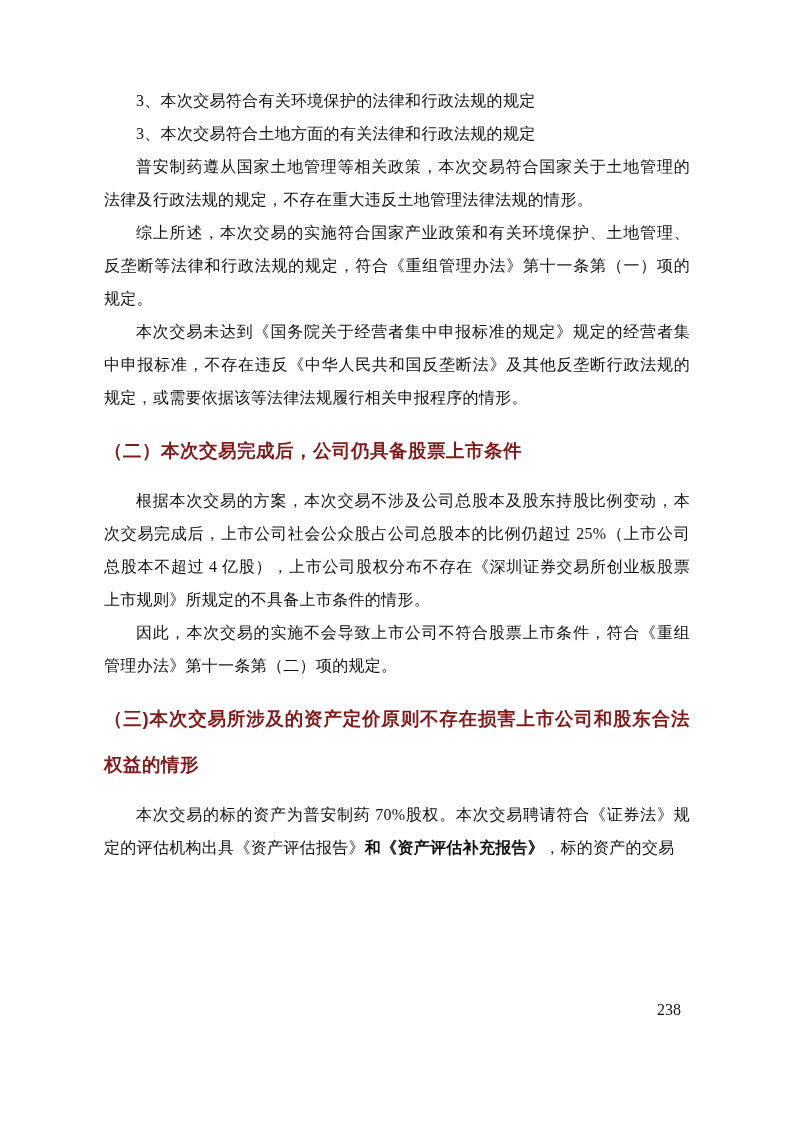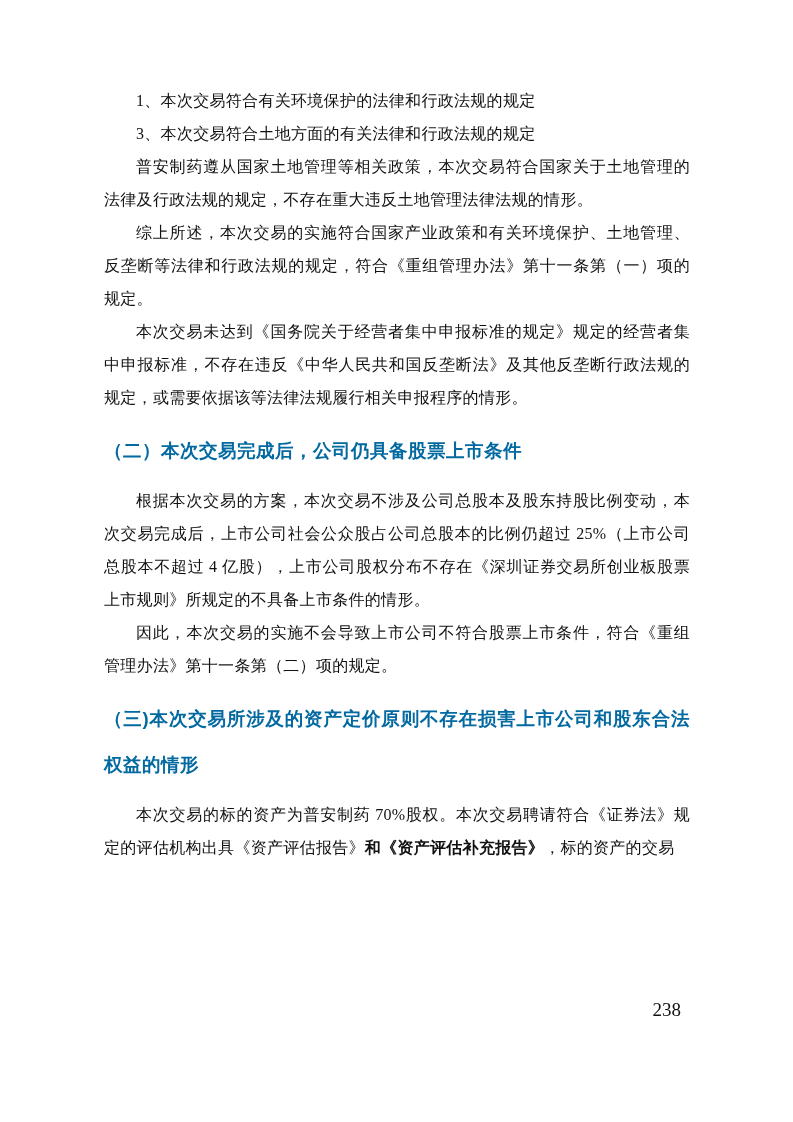--- a/index.html
+++ b/index.html
@@ -40,42 +40,42 @@
   .numbered-heading {
     text-align: left;
   }
   .big-heading {
     font-family: "Liberation Sans", "DejaVu Sans", sans-serif;
     font-weight: bold;
     font-size: 18.5px;
     line-height: 46px;
     text-align: justify;
     margin: 14px 0 10px 0;
-    color: #0369a1;
+    color: #7f1d1d;
     letter-spacing: 0.5px;
   }
   .bold-italic {
     font-weight: bold;
   }
   .page-number {
     position: absolute;
     right: 112px;
     top: 1000px;
-    font-size: 19px;
+    font-size: 16px;
     line-height: 20px;
     color: #111111;
   }
 </style>
 </head>
 <body>
 
 <div class="page">
   <div class="content">
 
-    <p class="numbered-heading">1、本次交易符合有关环境保护的法律和行政法规的规定</p>
+    <p class="numbered-heading">3、本次交易符合有关环境保护的法律和行政法规的规定</p>
 
 
     <p class="numbered-heading">3、本次交易符合土地方面的有关法律和行政法规的规定</p>
 
     <p class="para">普安制药遵从国家土地管理等相关政策，本次交易符合国家关于土地管理的法律及行政法规的规定，不存在重大违反土地管理法律法规的情形。</p>
 
 
     <p class="para">综上所述，本次交易的实施符合国家产业政策和有关环境保护、土地管理、反垄断等法律和行政法规的规定，符合《重组管理办法》第十一条第（一）项的规定。</p>
 
     <p class="para">本次交易未达到《国务院关于经营者集中申报标准的规定》规定的经营者集中申报标准，不存在违反《中华人民共和国反垄断法》及其他反垄断行政法规的规定，或需要依据该等法律法规履行相关申报程序的情形。</p>

